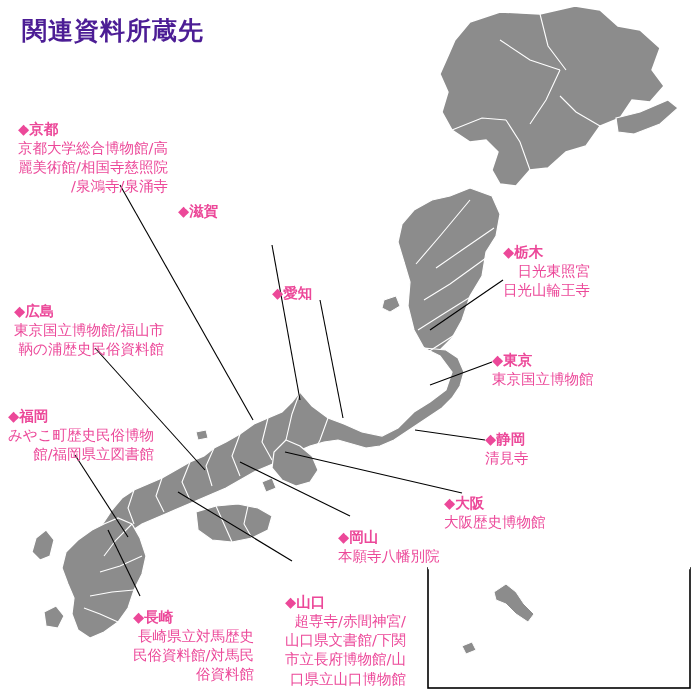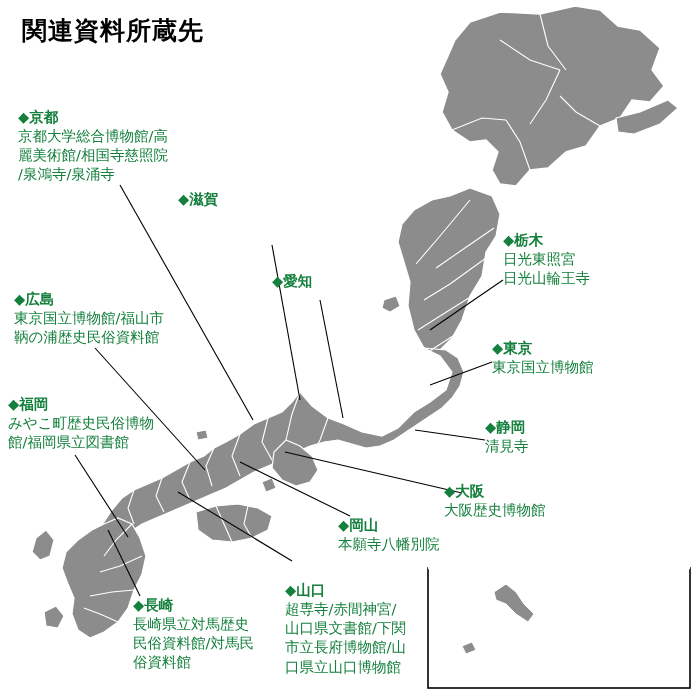--- a/index.html
+++ b/index.html
@@ -26,37 +26,39 @@
     width: 700px;
     height: 700px;
   }
   .title {
     position: absolute;
     left: 22px;
     top: 14px;
     font-size: 25px;
     font-weight: bold;
     letter-spacing: 1px;
-    color: #000000;
+    color: #4c1d95;
     white-space: nowrap;
   }
   .label {
     position: absolute;
     font-size: 14.5px;
     line-height: 1.32;
-    color: #15803d;
+    color: #ec4899;
     white-space: pre;
     font-weight: normal;
+    margin-top: 12px;
   }
   .label .hd {
     font-weight: bold;
     display: block;
   }
   .label .bd {
     display: block;
+    text-align: right;
   }
 </style>
 </head>
 <body>
 
 <div id="stage">
 
   <svg id="map-svg" viewBox="0 0 700 700">
     <g>
 

